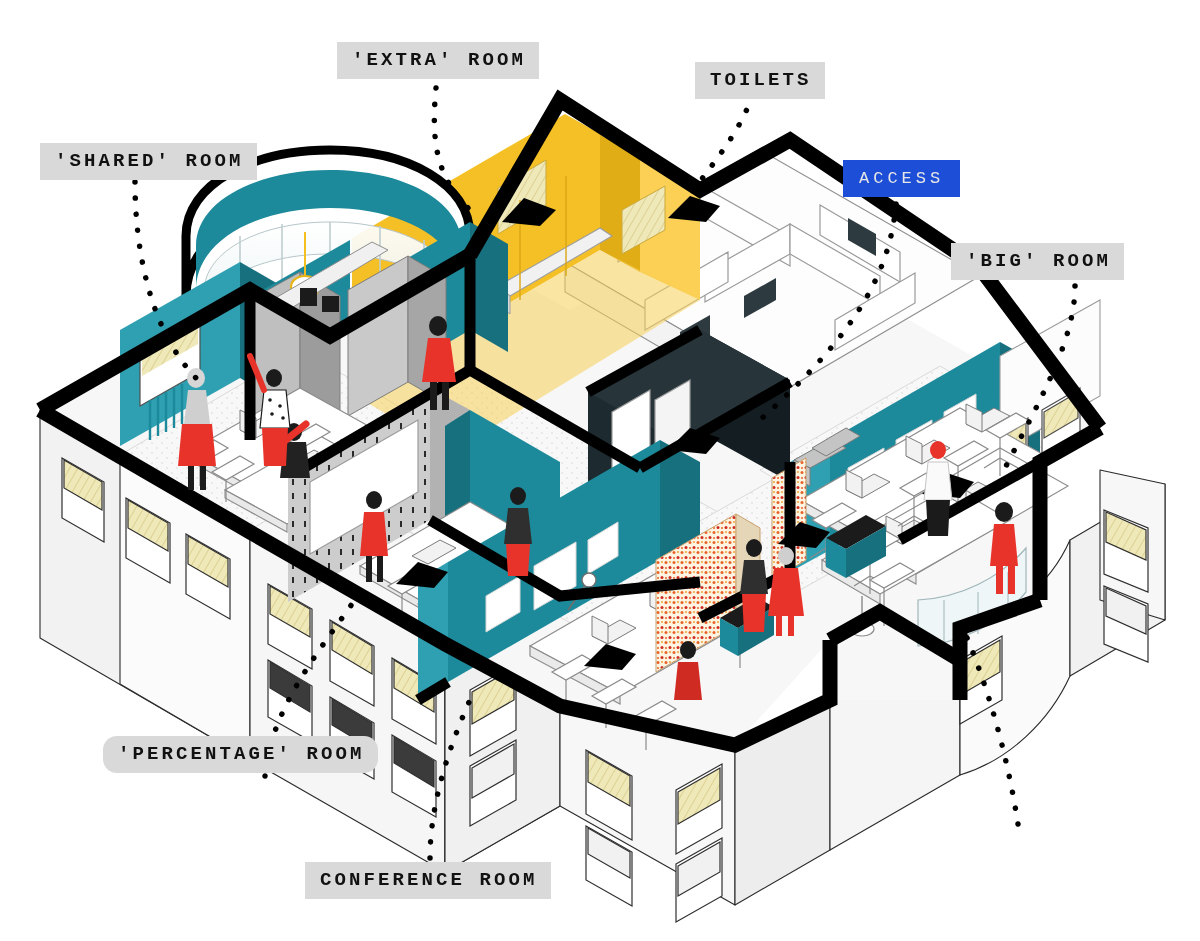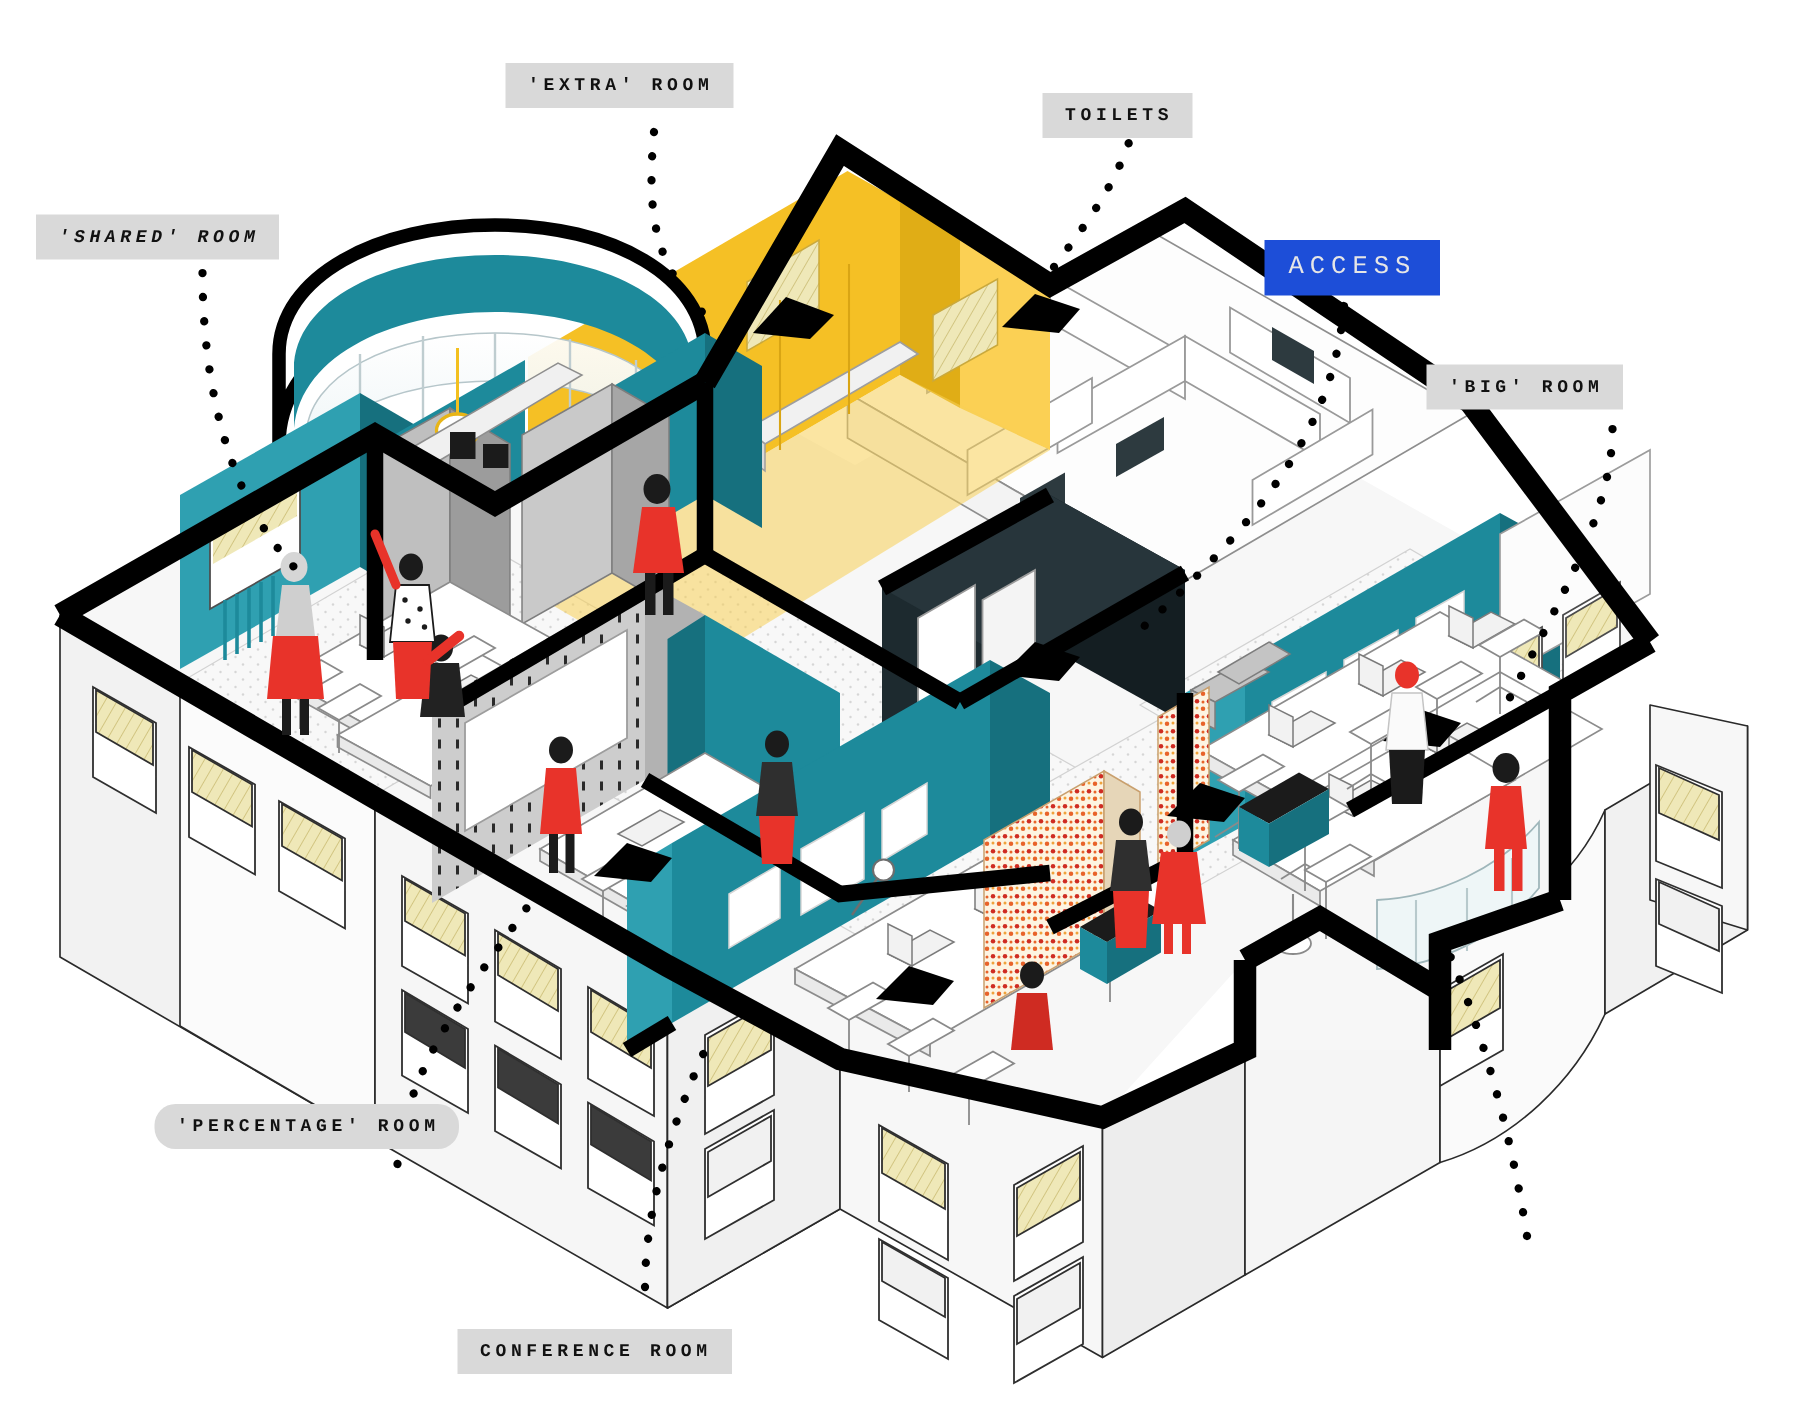--- a/index.html
+++ b/index.html
@@ -11,42 +11,42 @@
   #stage{position:absolute;inset:0;width:1200px;height:941px;}
   svg.layer{position:absolute;left:0;top:0;width:1200px;height:941px;display:block;}
 
   
   .label{
     position:absolute;
     background:#d9d9d9;
     color:#111111;
     font-family:"Liberation Mono","DejaVu Sans Mono",monospace;
     font-weight:bold;
-    font-size:12px;
+    font-size:19px;
     letter-spacing:3.1px;
     line-height:1;
     padding:9px 13px 9px 15px;
     white-space:nowrap;
     box-sizing:border-box;
   }
   .label.invert{
     background:#1d4ed8;
     color:#e6e6e6;
     font-weight:normal;
     letter-spacing:4px;
     font-size:17px;
     padding:10px 16px;
   }
-  .lbl-shared      {left:24px;  top:143px;font-style:italic;}
+  .lbl-shared      {left:40px;  top:143px;}
   .lbl-extra       {left:337px; top:42px;}
   .lbl-toilets     {left:695px; top:38px;margin-top:24px;}
   .lbl-access      {left:843px; top:160px;}
   .lbl-big         {left:951px;top:243px;}
   .lbl-percentage  {left:103px; top:736px;border-radius:14px;}
-  .lbl-conference  {left:305px; top:886px;}
+  .lbl-conference  {left:305px; top:862px;}
   .lbl-coworking   {left:900px; top:827px;}
 </style>
 </head>
 <body>
 
 <div id="stage">
 
   <svg class="layer" viewBox="0 0 1200 941">
     <defs>
 

